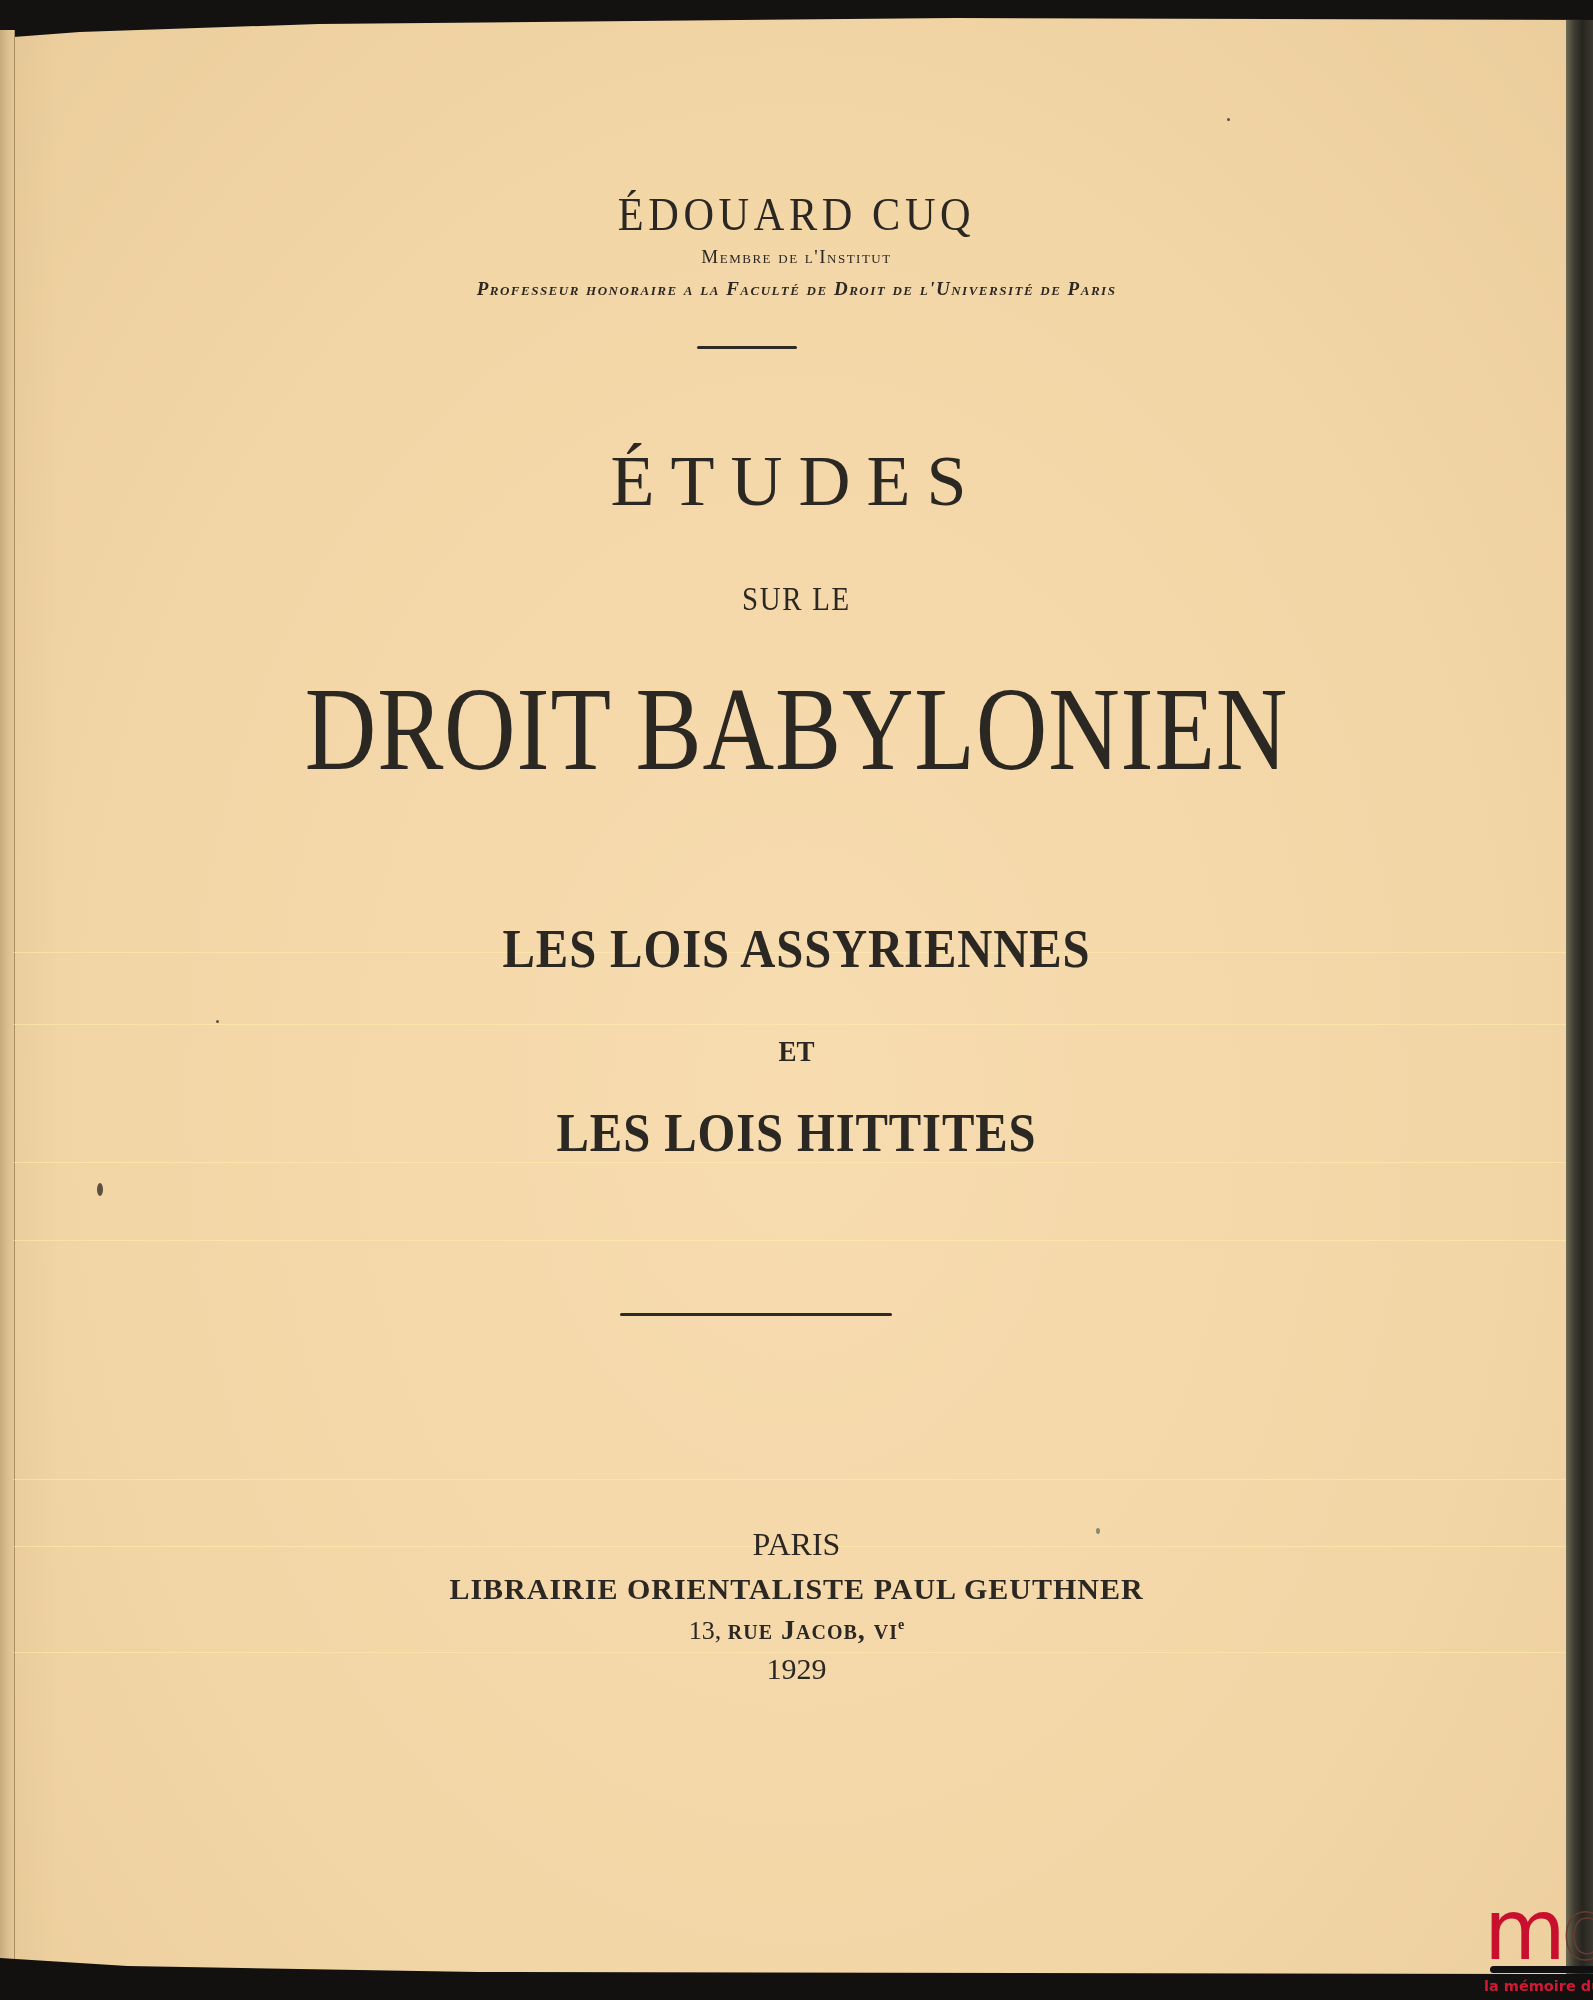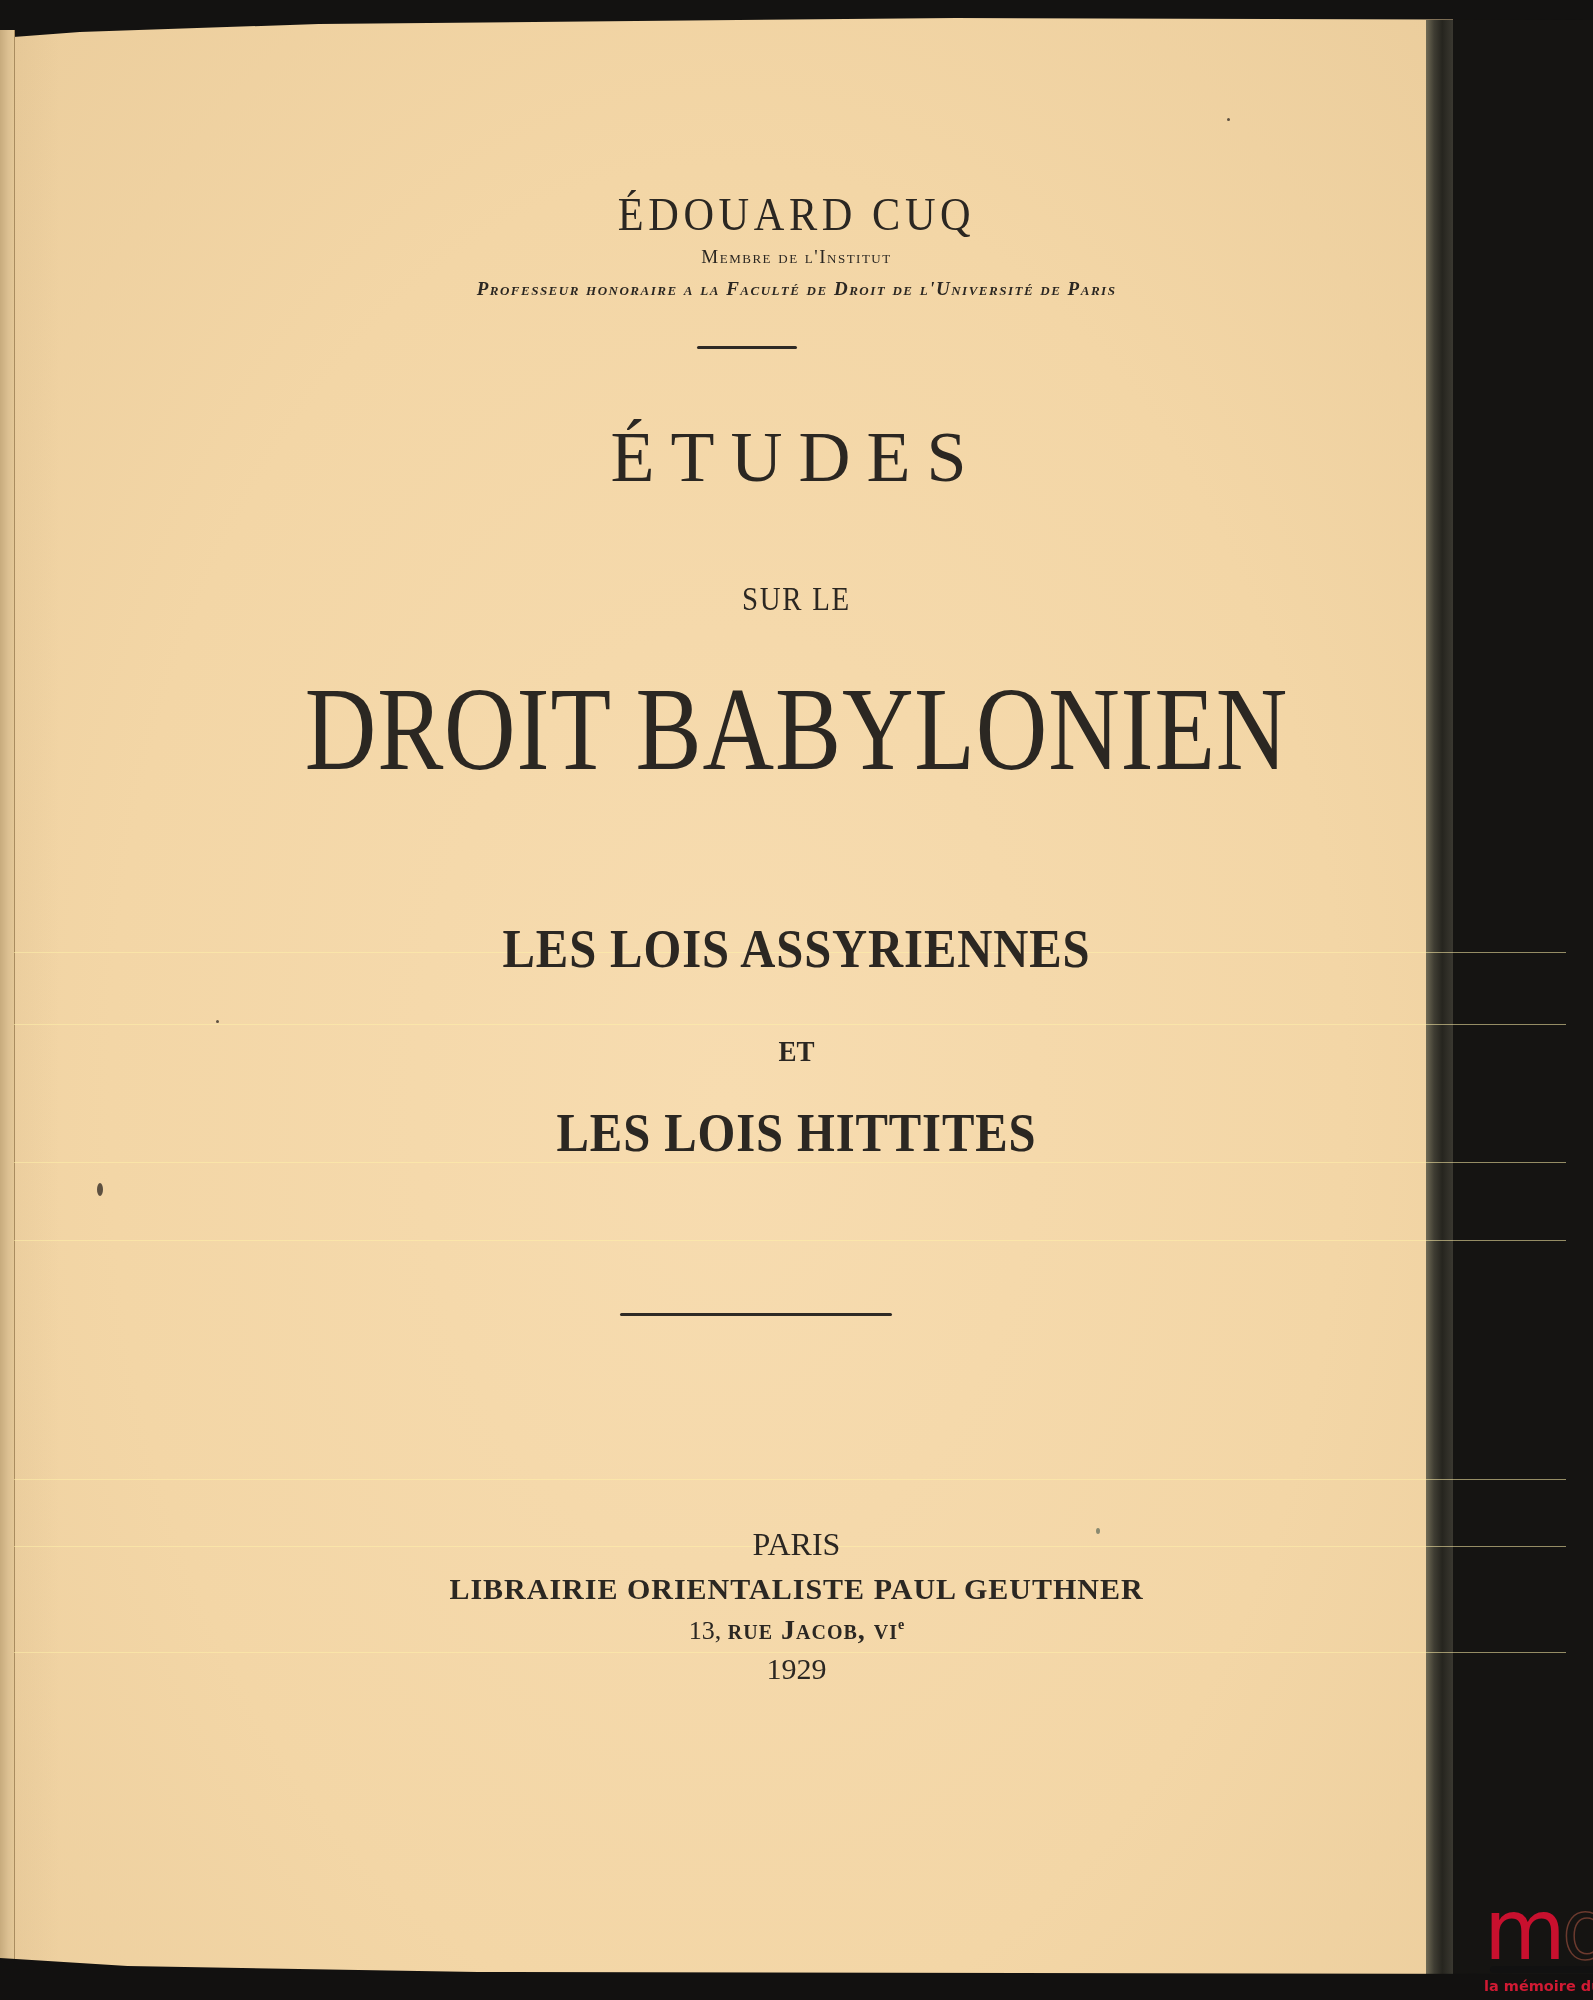--- a/index.html
+++ b/index.html
@@ -2,21 +2,21 @@
 <html><head>
 <meta charset="utf-8">
 <style>
   html, body { margin: 0; padding: 0; }
   body {
     width: 1593px; height: 2000px; position: relative; overflow: hidden;
     background: #151412;
     font-family: "Liberation Serif", "DejaVu Serif", serif;
   }
   .page {
-    position: absolute; left: 0; top: 0; width: 1453px; height: 2000px;
+    position: absolute; left: 0; top: 0; width: 1593px; height: 2000px;
     background: #f3d7a9;
     background-image:
       linear-gradient(90deg, rgba(120,90,50,0.18) 0px, rgba(120,90,50,0.05) 14px, rgba(0,0,0,0) 60px),
       radial-gradient(ellipse at 50% 55%, #f7dcb0 0%, #f3d6a6 60%, #ebcd9c 100%);
   }
   .top-band {
     position: absolute; left: 0; top: 0; width: 1593px; height: 40px;
     background: #131211;
     border-bottom-left-radius: 0 0;
     clip-path: polygon(0 0, 100% 0, 100% 20px, 60% 18px, 20% 24px, 5% 32px, 0 38px);
@@ -51,21 +51,21 @@
   }
   .sc { font-variant: small-caps; }
   .member {
     top: 246px; font-size: 19px; letter-spacing: 1.5px; font-weight: normal;
   }
   .professor {
     top: 278px; font-size: 19px; letter-spacing: 1.5px; font-weight: bold; font-style: italic;
   }
   .rule { position: absolute; height: 3px; background: #2e2a25; border-radius: 2px; }
   .etudes {
-    top: 416px; font-size: 72px; letter-spacing: 16px;
+    top: 440px; font-size: 72px; letter-spacing: 16px;
   }
   .sur-le {
     top: 580px; font-size: 34px; letter-spacing: 2px;
     transform: scaleX(0.85);
   }
   .droit {
     top: 662px; font-size: 118px; letter-spacing: 1px;
     transform: scaleX(0.84);
   }
   .lois-a {

